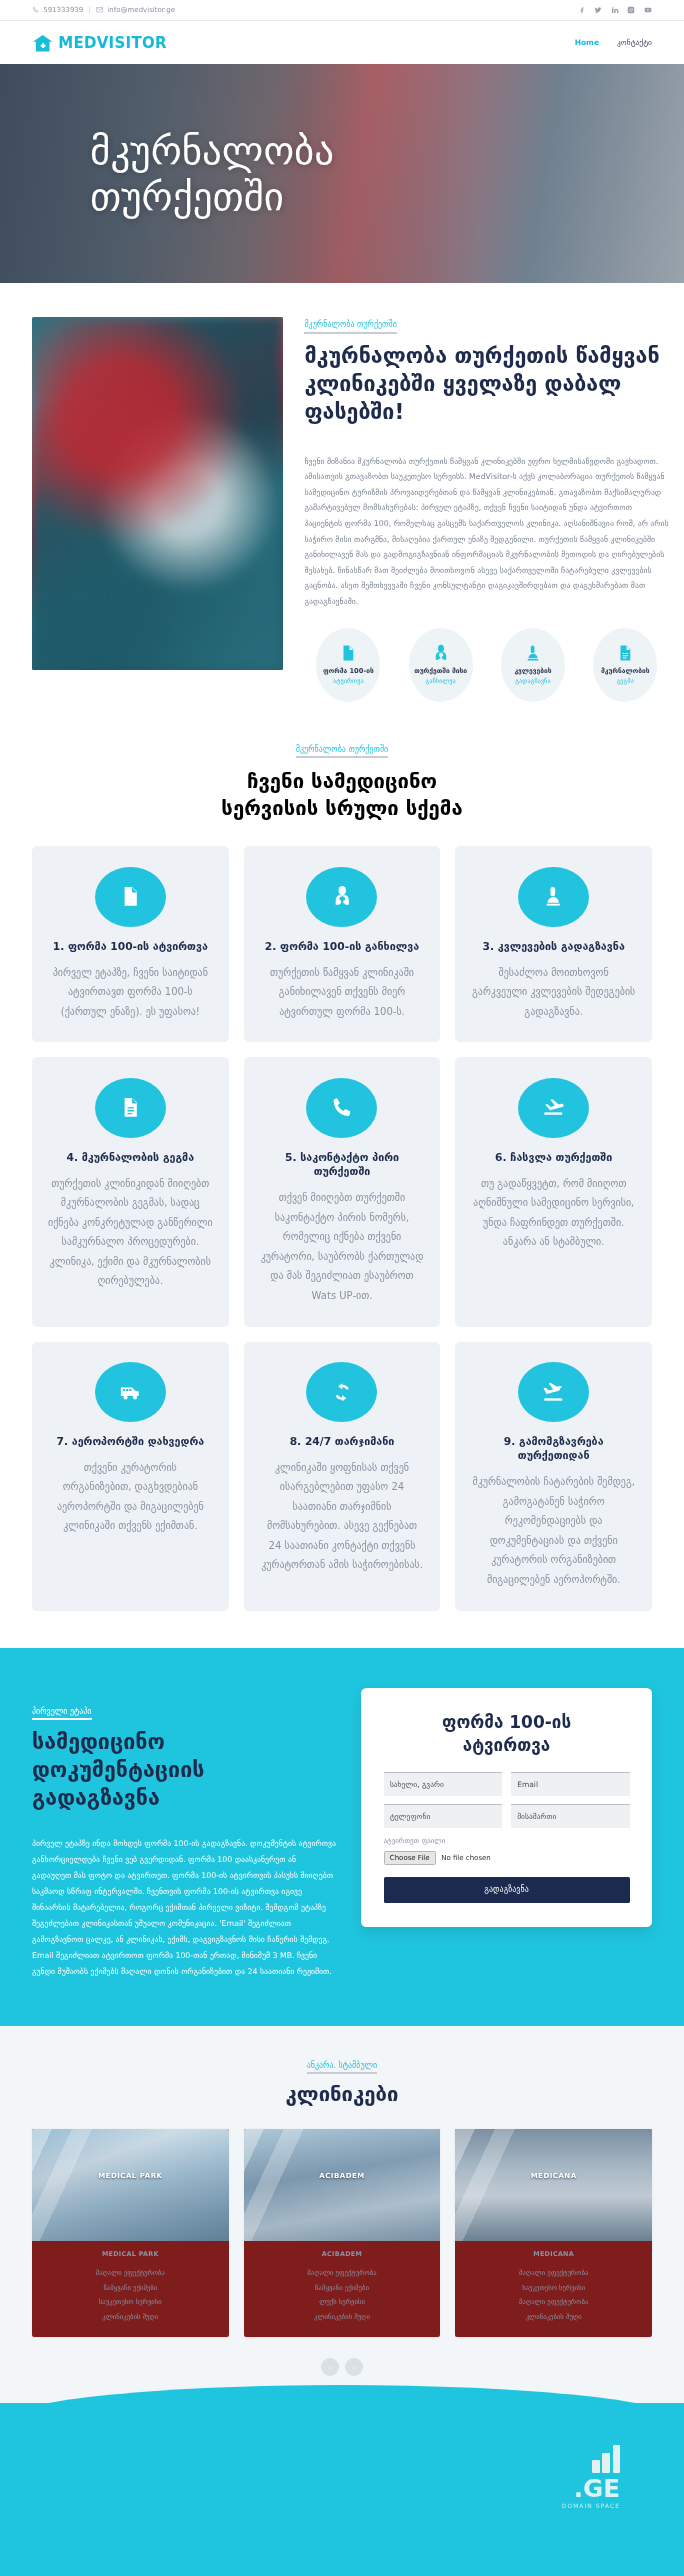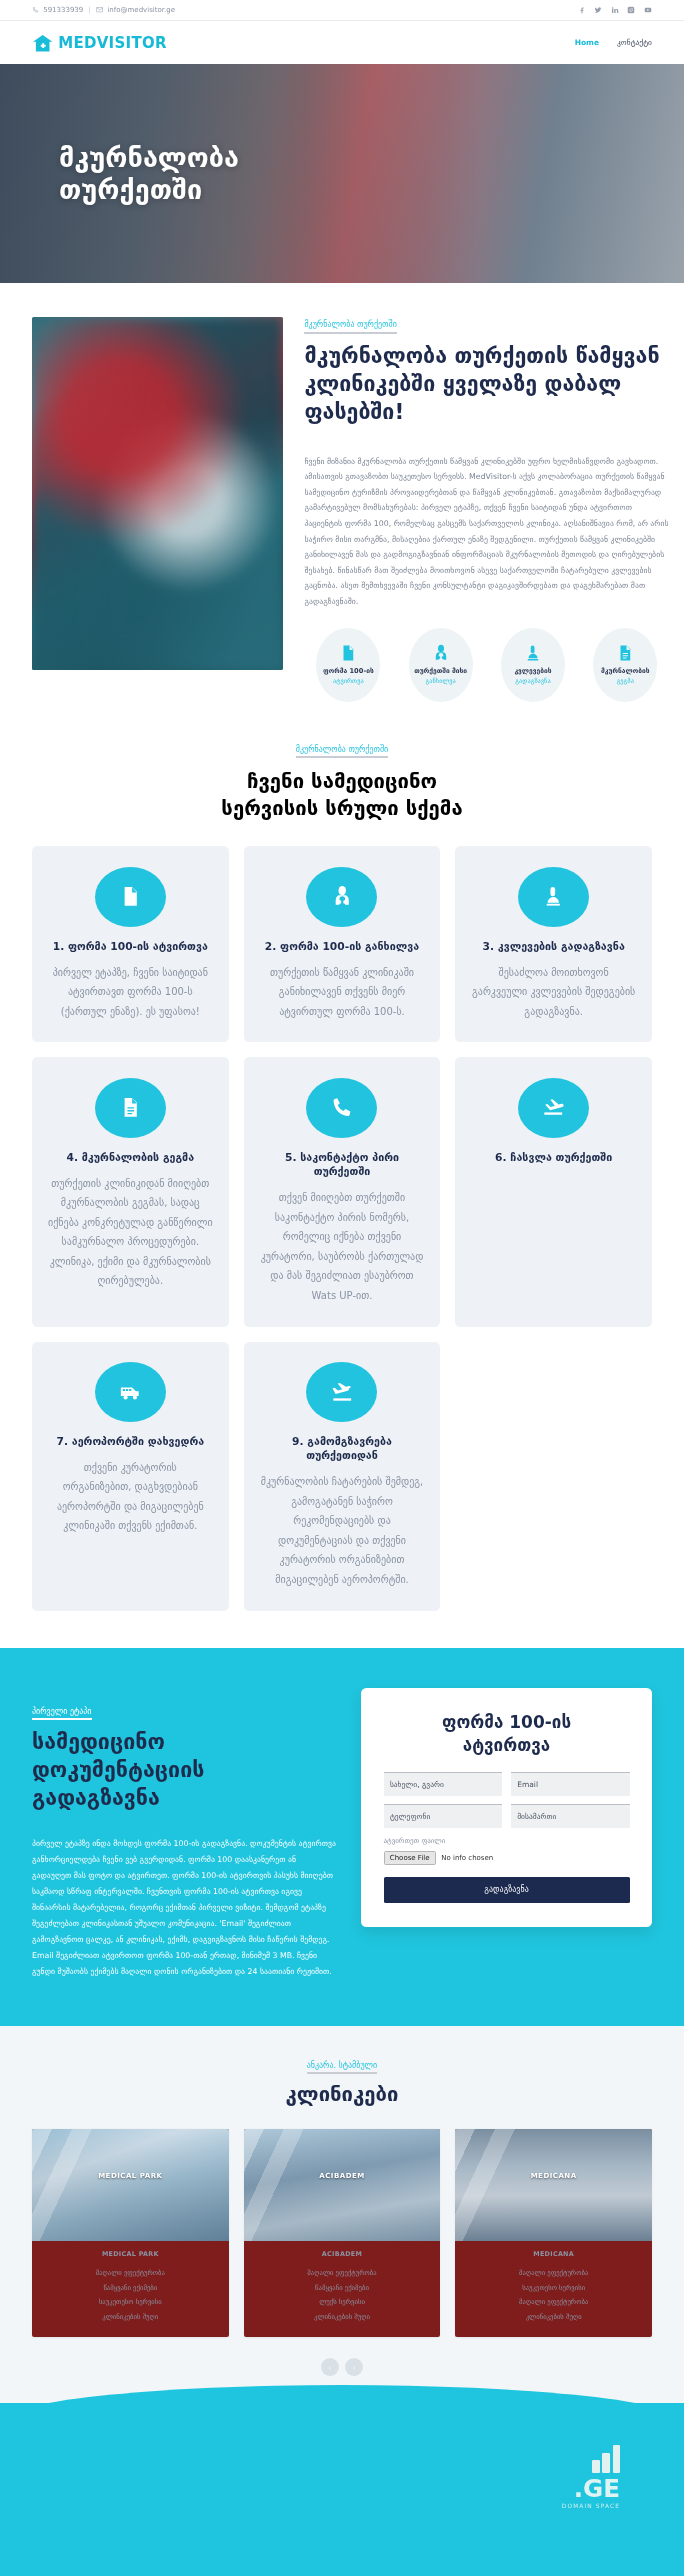--- a/index.html
+++ b/index.html
@@ -74,23 +74,24 @@
     content:""; position:absolute; inset:0;
     background: linear-gradient(90deg, rgba(25,35,50,.42) 0%, rgba(25,35,50,.25) 45%, rgba(25,35,50,0) 70%);
   }
   .hero-inner {
     position: relative; z-index: 3;
     width: 620px; margin: 0 auto;
     height: 100%; display: flex; flex-direction: column; justify-content: center;
     padding-left: 27px;
   }
   .hero-title {
-    color: #fff; font-size: 27px; line-height: 1.18; font-weight: 700;
+    color: #fff; font-size: 39px; line-height: 1.18; font-weight: 400;
     text-shadow: 0 1.1px 6.4px rgba(0,0,0,.28);
     max-width: 342px;
+    margin-left: 31px;
   }
 
   
   .intro { padding: 34px 0 21.4px; }
   .intro-grid { display: flex; gap: 21.4px; }
   .intro-img {
     width: 251px; min-width: 251px; height: 353px; border-radius: 1.6px;
     background: linear-gradient(150deg,#2f6f7c 0%, #3c8a96 18%, #b7363c 36%, #7a2f39 46%, #2b6c7a 62%, #1f5360 78%, #25606d 100%);
     position: relative; overflow: hidden;
   }
@@ -458,35 +459,45 @@
       </div>
 
       <div class="card">
         <div class="card-ico">
             <svg viewBox="0 0 24 24">
               <path d="M2.5 17.5h19V20h-19z"></path>
               <path d="M3.4 9.2 5.7 8.6l3.5 3 4.5-1.2-4.7-6.3 2.2-.6 6.6 5.6 3-.8a1.8 1.8 0 0 1 .9 3.5l-13 3.5z"></path>
             </svg>
           </div>
         <div class="card-t">6. ჩასვლა თურქეთში</div>
+        <div class="card-d">თუ გადაწყვეტთ, რომ მიიღოთ აღნიშნული სამედიცინო სერვისი, უნდა ჩაფრინდეთ თურქეთში. ანკარა ან სტამბული.</div>
       </div>
 
       <div class="card">
         <div class="card-ico">
             <svg viewBox="0 0 24 24">
               <path d="M2 7h12l4 4h3v5H2z"></path>
               <circle cx="7" cy="17.5" r="2.2"></circle>
               <circle cx="17" cy="17.5" r="2.2"></circle>
               <path d="M4 8.5h2.4v2.2H4zM7.4 8.5h2.4v2.2H7.4zM10.8 8.5h2.4v2.2h-2.4z" fill="#22c3de"></path>
             </svg>
           </div>
         <div class="card-t">7. აეროპორტში დახვედრა</div>
         <div class="card-d">თქვენი კურატორის ორგანიზებით, დაგხვდებიან აეროპორტში და მიგაცილებენ კლინიკაში თქვენს ექიმთან.</div>
       </div>
 
+      <div class="card">
+        <div class="card-ico">
+            <svg viewBox="0 0 24 24">
+              <path d="M12 4a8 8 0 0 1 7 4.1l-2.1 1.2A5.6 5.6 0 0 0 12 6.4V9L7.6 5.7 12 2.4zM12 20a8 8 0 0 1-7-4.1l2.1-1.2A5.6 5.6 0 0 0 12 17.6V15l4.4 3.3L12 21.6z"></path>
+            </svg>
+          </div>
+        <div class="card-t">8. 24/7 თარჯიმანი</div>
+        <div class="card-d">კლინიკაში ყოფნისას თქვენ ისარგებლებით უფასო 24 საათიანი თარჯიმნის მომსახურებით. ასევე გექნებათ 24 საათიანი კონტაქტი თქვენს კურატორთან ამის საჭიროებისას.</div>
+      </div>
 
       <div class="card">
         <div class="card-ico">
             <svg viewBox="0 0 24 24">
               <path d="M2.5 18.5h19V21h-19z"></path>
               <path d="M21.2 6.7a1.8 1.8 0 0 0-2.2-1.3l-3 .8L9.4 2 7.2 2.6l4.7 6.3-4.5 1.2-3.5-3-2.3.6 3.3 6.1 13-3.5a1.8 1.8 0 0 0 1.3-2.2z"></path>
             </svg>
           </div>
         <div class="card-t">9. გამომგზავრება თურქეთიდან</div>
         <div class="card-d">მკურნალობის ჩატარების შემდეგ, გამოგატანენ საჭირო რეკომენდაციებს და დოკუმენტაციას და თქვენი კურატორის ორგანიზებით მიგაცილებენ აეროპორტში.</div>
@@ -516,21 +527,21 @@
         <input class="f-in" type="text" placeholder="სახელი, გვარი" style="">
         <input class="f-in" type="text" placeholder="Email" style="">
       </div>
       <div class="f-row">
         <input class="f-in" type="text" placeholder="ტელეფონი" style="">
         <input class="f-in" type="text" placeholder="მისამართი" style="">
       </div>
       <span class="f-filelbl">ატვირთეთ ფაილი</span>
       <div class="f-file">
         <button class="f-filebtn">Choose File</button>
-        <span>No info chosen</span>
+        <span>No file chosen</span>
       </div>
       <button class="f-submit">გადაგზავნა</button>
     </div>
   </div>
 </section>
 
 <section class="clinics">
   <div class="wrap">
     <div class="clin-head">
       <span class="eyebrow">ანკარა. სტამბული</span>

